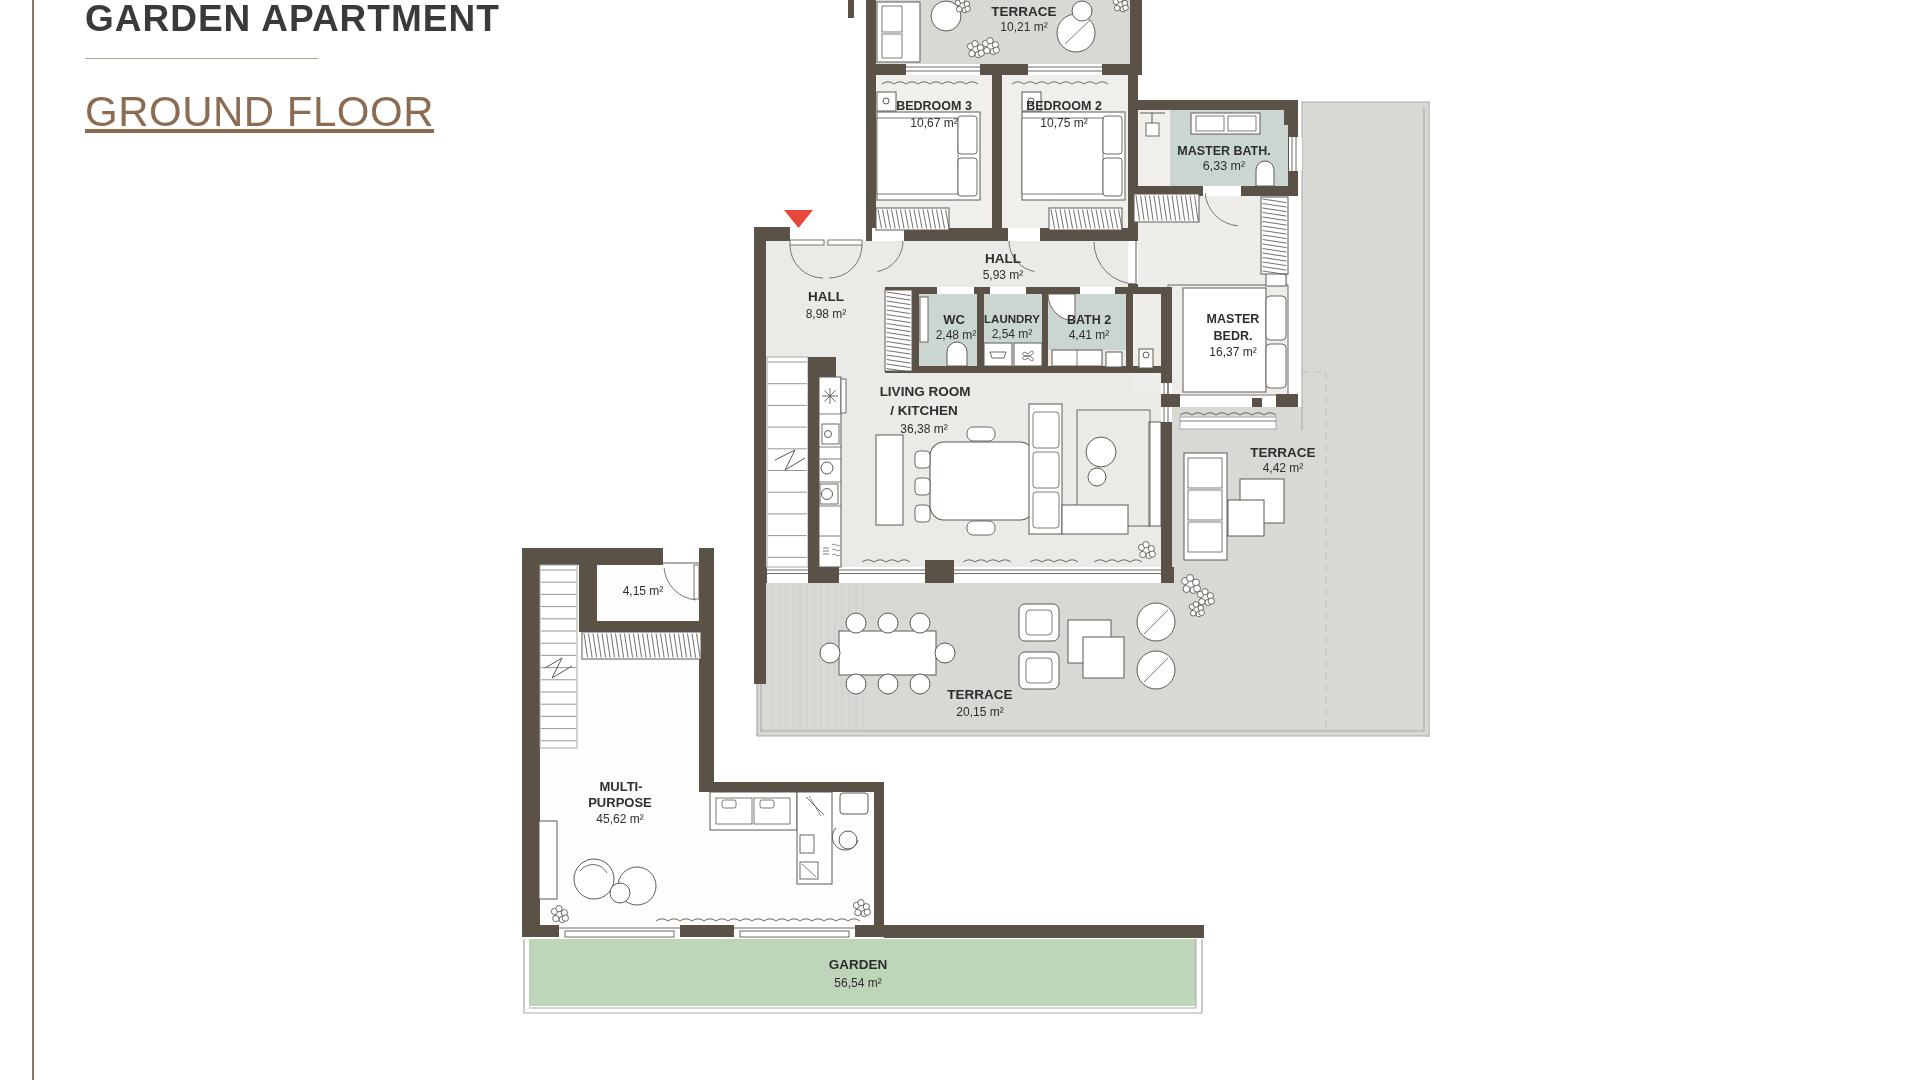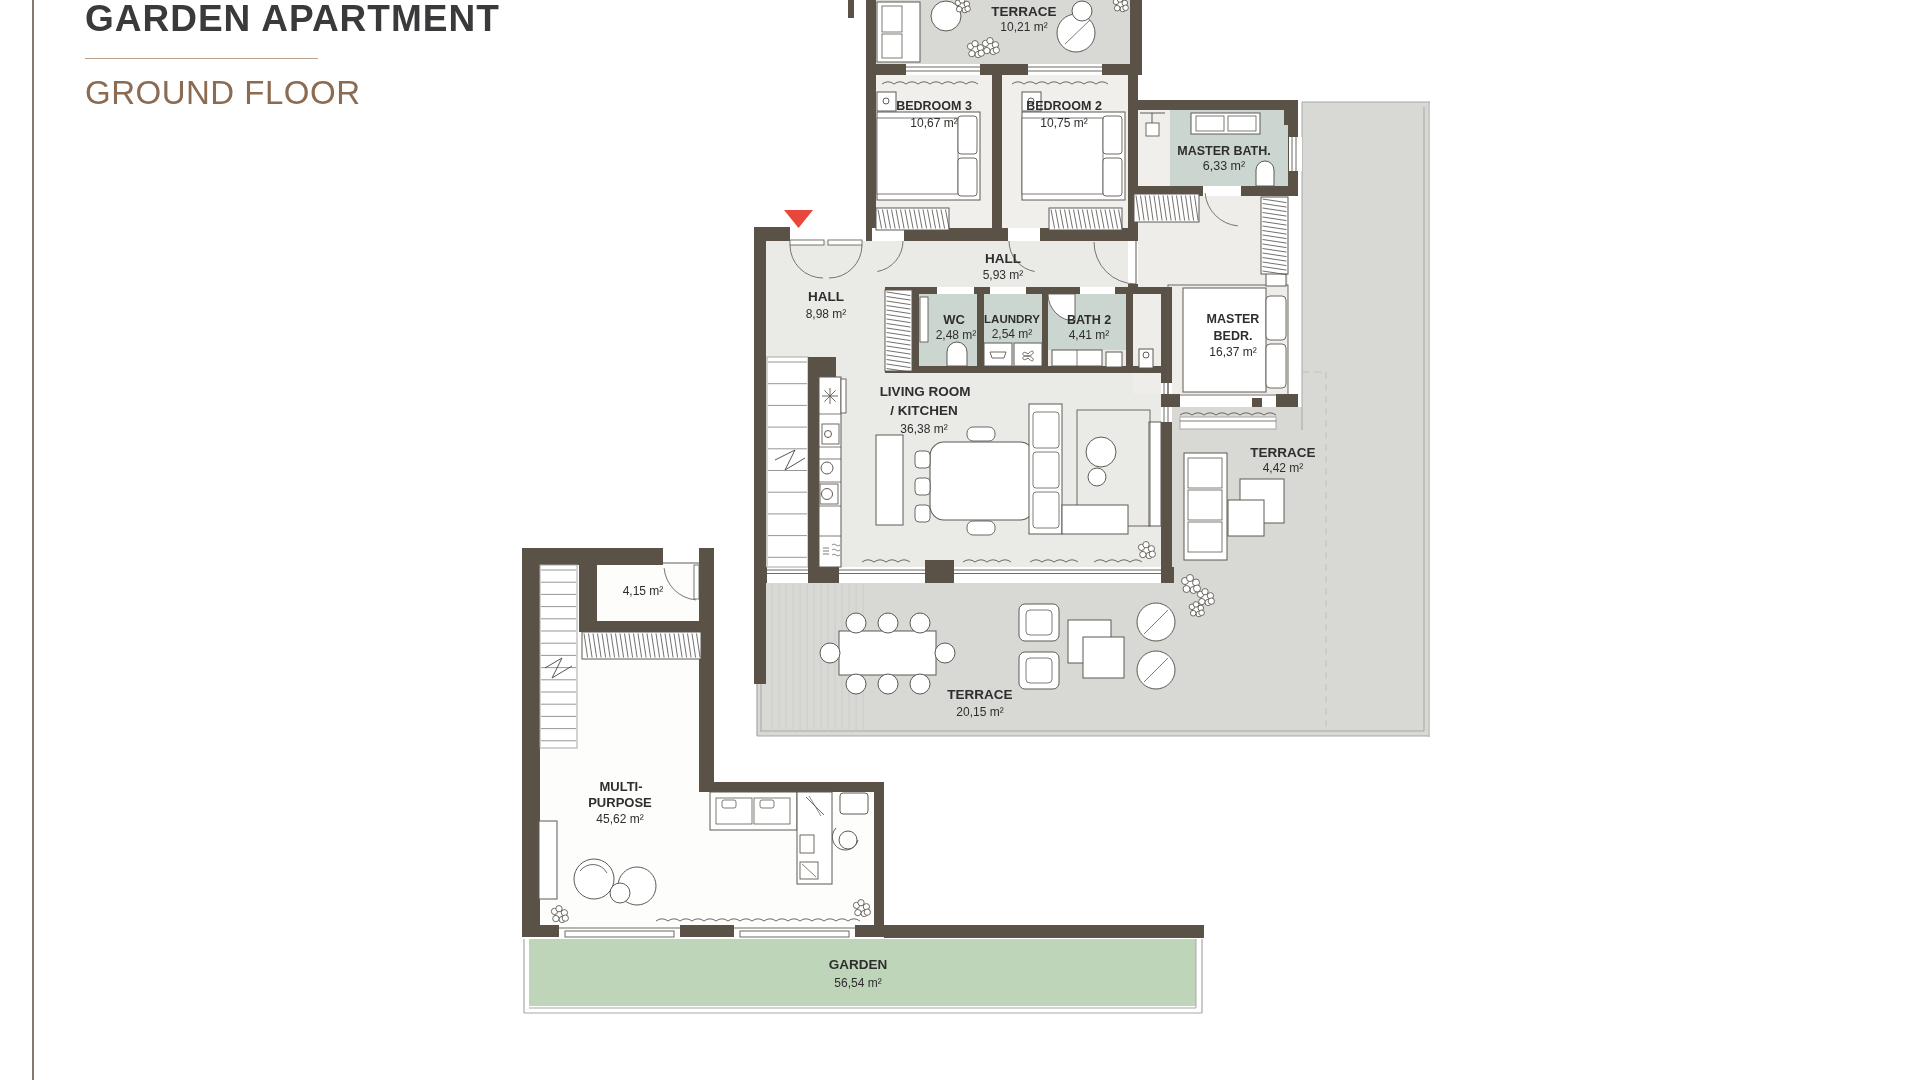--- a/index.html
+++ b/index.html
@@ -1,18 +1,18 @@
 <!DOCTYPE html>
 <html><head><meta charset="utf-8">
 <style>
 html,body{margin:0;padding:0;background:#fff;}
 #page{position:relative;width:1920px;height:1080px;overflow:hidden;font-family:"Liberation Sans",sans-serif;background:#fff;}
 .t1{position:absolute;left:85px;top:-2px;font-size:37px;font-weight:600;letter-spacing:1px;color:#3a3a3c;}
 .rule{position:absolute;left:85px;top:58px;width:233px;height:0;border-top:1.5px solid #bba28d;}
-.t2{position:absolute;left:85px;top:74px;font-size:33px;font-weight:400;letter-spacing:0.5px;color:#8b6b52;}
+.t2{position:absolute;left:85px;top:88px;font-size:42px;font-weight:400;letter-spacing:0.5px;color:#8b6b52;text-decoration:underline;}
 .vline{position:absolute;left:32px;top:0;width:1.5px;height:1080px;background:#84796c;}
 </style></head>
 <body>
 <div id="page">
 
 <div class="vline"></div>
 
 <div class="t1">GARDEN APARTMENT</div>
 
 <div class="rule"></div>

